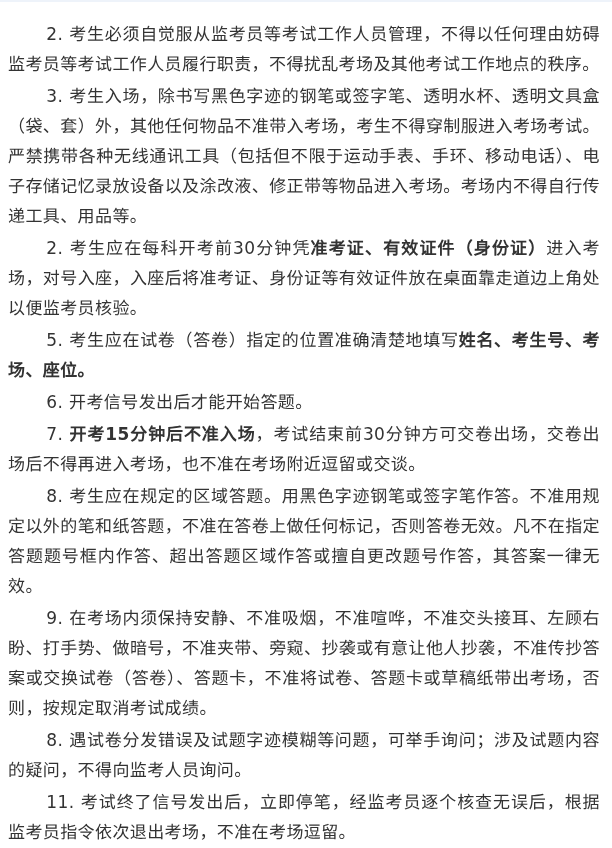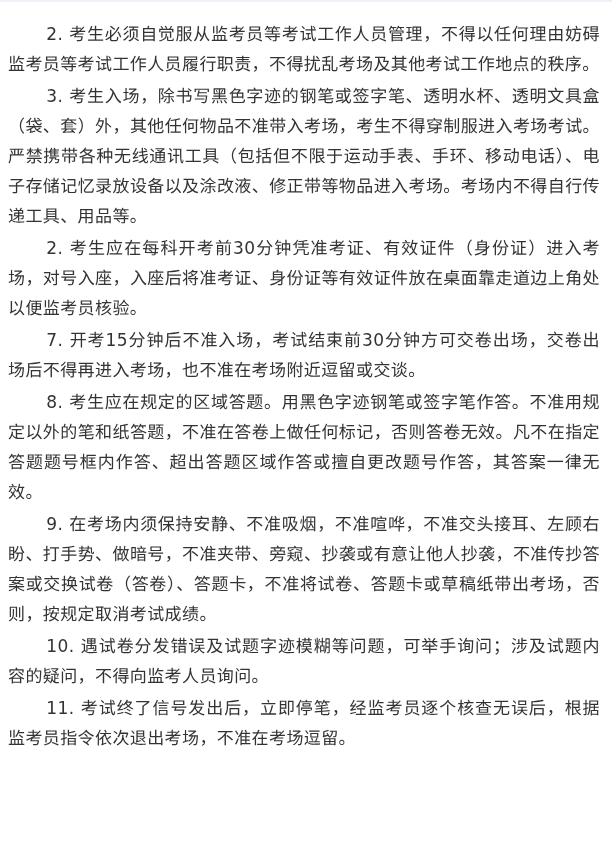--- a/index.html
+++ b/index.html
@@ -26,31 +26,33 @@
     font-size: 17px;
     line-height: 30px;
     letter-spacing: 0.4px;
     text-align: justify;
   }
   p.rule {
     margin: 0 0 2px 0;
     text-indent: 2.25em;
   }
   p.rule b {
-    font-weight: 400;
+    font-weight: 700;
     color: #333333;
   }
 </style>
 </head>
 <body>
 
 <div class="top-line" style="background: rgb(238, 243, 250);"></div>
 
 <div class="doc" id="paragraphs" style="color: rgb(51, 51, 51);">
     <p class="rule"><span>2. 考生必须自觉服从监考员等考试工作人员管理，不得以任何理由妨碍监考员等考试工作人员履行职责，不得扰乱考场及其他考试工作地点的秩序。</span></p>
     <p class="rule"><span>3. 考生入场，除书写黑色字迹的钢笔或签字笔、透明水杯、透明文具盒（袋、套）外，其他任何物品不准带入考场，考生不得穿制服进入考场考试。严禁携带各种无线通讯工具（包括但不限于运动手表、手环、移动电话）、电子存储记忆录放设备以及涂改液、修正带等物品进入考场。考场内不得自行传递工具、用品等。</span></p>
     <p class="rule"><span>2. 考生应在每科开考前30分钟凭</span><b>准考证、有效证件（身份证）</b><span>进入考场，对号入座，入座后将准考证、身份证等有效证件放在桌面靠走道边上角处以便监考员核验。</span></p>
+    <p class="rule"><span>5. 考生应在试卷（答卷）指定的位置准确清楚地填写</span><b>姓名、考生号、考场、座位。</b></p>
+    <p class="rule"><span>6. 开考信号发出后才能开始答题。</span></p>
     <p class="rule"><span>7. </span><b>开考15分钟后不准入场</b><span>，考试结束前30分钟方可交卷出场，交卷出场后不得再进入考场，也不准在考场附近逗留或交谈。</span></p>
     <p class="rule"><span>8. 考生应在规定的区域答题。用黑色字迹钢笔或签字笔作答。不准用规定以外的笔和纸答题，不准在答卷上做任何标记，否则答卷无效。凡不在指定答题题号框内作答、超出答题区域作答或擅自更改题号作答，其答案一律无效。</span></p>
     <p class="rule"><span>9. 在考场内须保持安静、不准吸烟，不准喧哗，不准交头接耳、左顾右盼、打手势、做暗号，不准夹带、旁窥、抄袭或有意让他人抄袭，不准传抄答案或交换试卷（答卷）、答题卡，不准将试卷、答题卡或草稿纸带出考场，否则，按规定取消考试成绩。</span></p>
-    <p class="rule"><span>10. 遇试卷分发错误及试题字迹模糊等问题，可举手询问；涉及试题内容的疑问，不得向监考人员询问。</span></p>
+    <p class="rule"><span>8. 遇试卷分发错误及试题字迹模糊等问题，可举手询问；涉及试题内容的疑问，不得向监考人员询问。</span></p>
     <p class="rule"><span>11. 考试终了信号发出后，立即停笔，经监考员逐个核查无误后，根据监考员指令依次退出考场，不准在考场逗留。</span></p>
   </div>
 
 </body></html>

